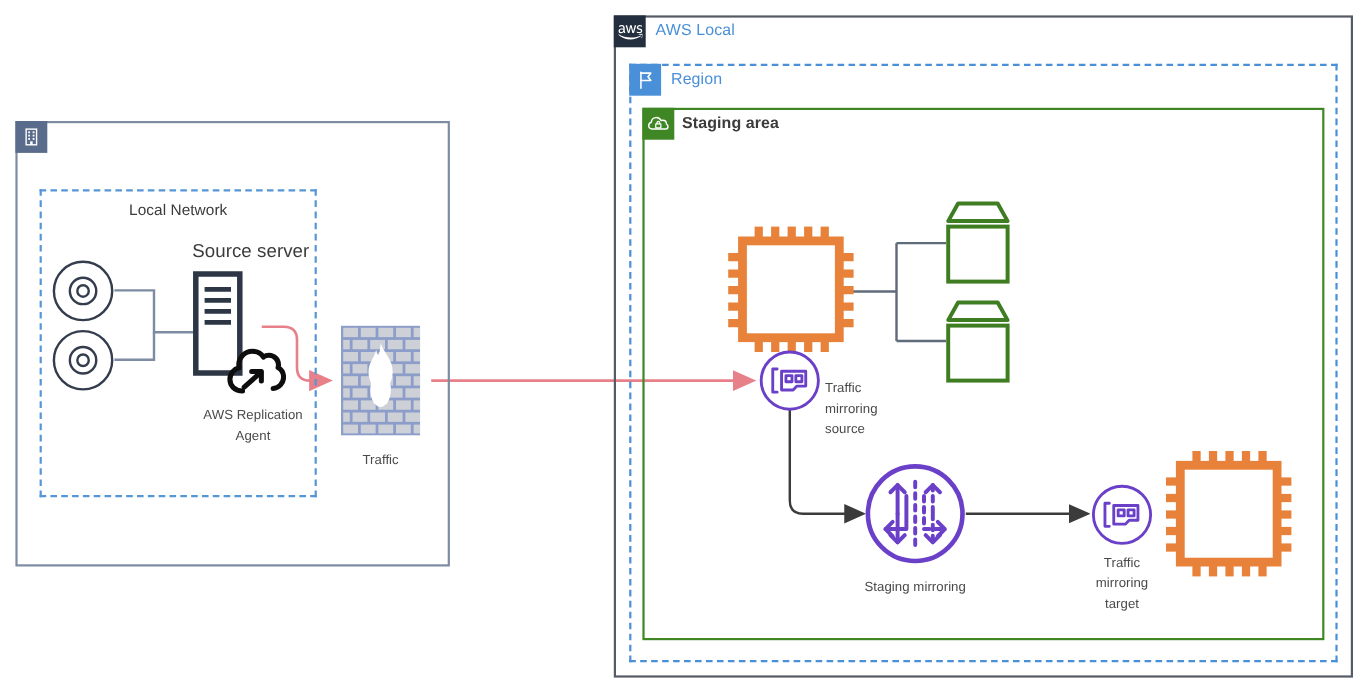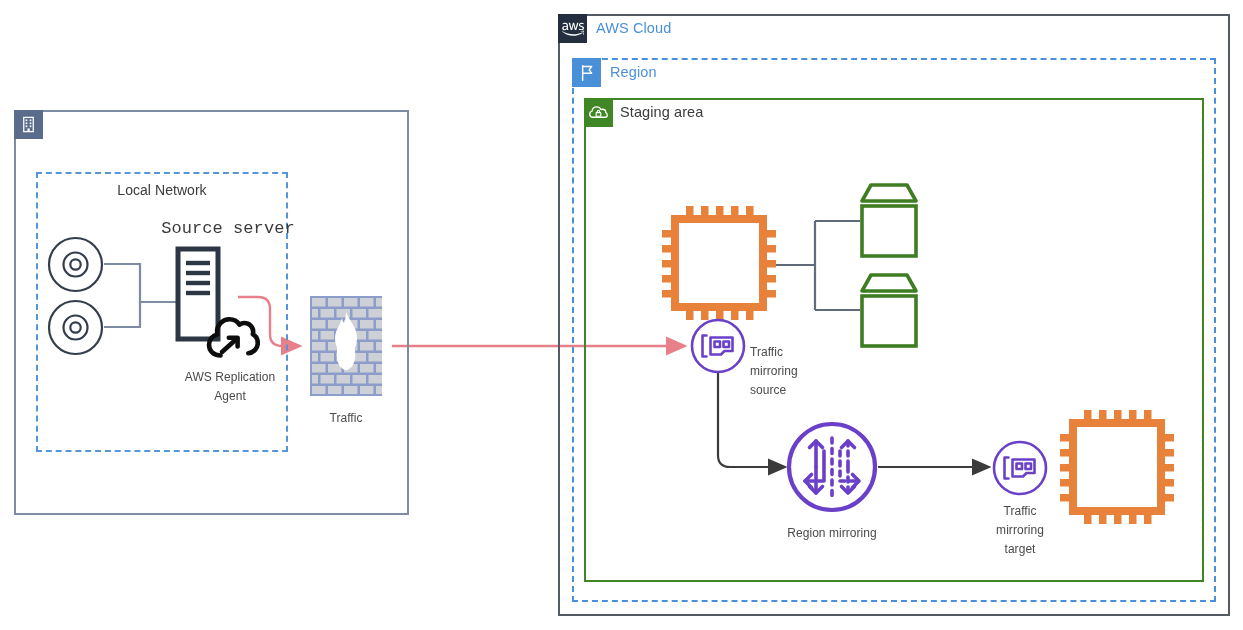--- a/index.html
+++ b/index.html
@@ -118,21 +118,21 @@
     </svg>
   </div>
   <div class="ico" style="left:47px;top:299px;">
     <svg width="57" height="57" viewBox="0 0 57 57">
       <circle cx="28.5" cy="28.5" r="26.5" fill="#ffffff" stroke="#343d4d" stroke-width="2.2"></circle>
       <circle cx="28.5" cy="28.5" r="12" fill="#ffffff" stroke="#343d4d" stroke-width="2.2"></circle>
       <circle cx="28.5" cy="28.5" r="5.2" fill="#ffffff" stroke="#343d4d" stroke-width="2.2"></circle>
     </svg>
   </div>
 
-  <div class="lbl lbl-big lbl-dark" style="left:132px;top:219px;width:192px;font-family:Liberation Mono, monospace;">Source server</div>
+  <div class="lbl lbl-big lbl-dark" style="left:132px;top:219px;width:192px;">Source server</div>
 
   <div class="ico" style="left:174px;top:245px;">
     <svg width="48" height="98" viewBox="0 0 48 98">
       <path d="M4,4 L44,4 L44,94 L4,94 Z" fill="#ffffff" stroke="#2c3645" stroke-width="5" stroke-linejoin="miter"></path>
       <g stroke="#2c3645" stroke-width="4.4" stroke-linecap="butt">
         <line x1="12" y1="18" x2="36" y2="18"></line>
         <line x1="12" y1="28" x2="36" y2="28"></line>
         <line x1="12" y1="38" x2="36" y2="38"></line>
         <line x1="12" y1="48" x2="36" y2="48"></line>
       </g>
@@ -274,21 +274,21 @@
                  c-0.56,0.34-0.85,0.86-0.85,1.59c0,0.5,0.18,0.93,0.54,1.28c0.36,0.34,1.03,0.68,1.98,0.99l2.52,0.81
                  c1.28,0.41,2.21,0.99,2.76,1.73c0.54,0.74,0.81,1.59,0.81,2.52c0,0.77-0.16,1.46-0.47,2.07c-0.32,0.61-0.76,1.14-1.32,1.57
                  c-0.56,0.45-1.22,0.77-2,1C45.52,18.68,44.64,18.81,43.69,18.81z"></path>
         <path d="M46.72,25.09c-5.66,4.19-13.88,6.41-20.95,6.41c-9.91,0-18.84-3.67-25.59-9.77c-0.53-0.48-0.06-1.13,0.58-0.76
                  c7.29,4.24,16.3,6.8,25.61,6.8c6.28,0,13.18-1.31,19.53-4C46.86,23.36,47.67,24.39,46.72,25.09z"></path>
         <path d="M49.08,22.4c-0.72-0.93-4.79-0.44-6.61-0.22c-0.55,0.07-0.64-0.41-0.14-0.76c3.24-2.28,8.56-1.62,9.18-0.86
                  c0.62,0.77-0.17,6.1-3.21,8.65c-0.47,0.39-0.91,0.18-0.71-0.34C48.27,27.14,49.8,23.32,49.08,22.4z"></path>
       </g>
     </svg>
   </div>
-  <div class="grp-label" style="left:596px;top:14px;color:#4a90d9;">AWS Cloud</div>
+  <div class="grp-label" style="left:596px;top:14px;color:#4a90d9;">AWS Local</div>
 
   <div class="grp grp-dashed-blue2" style="left:572px;top:58px;width:644px;height:544px;"></div>
 
   <div class="badge" style="left:572px;top:58px;background:#4a90d9;">
     <svg width="20" height="20" viewBox="0 0 24 24" aria-hidden="true">
       <g stroke="#ffffff" stroke-width="1.7" fill="none" stroke-linecap="round" stroke-linejoin="round">
         <line x1="6.8" y1="3.3" x2="6.8" y2="20.7"></line>
         <path d="M6.8,4.2 L17.6,4.2 L14.5,8.2 L17.6,12.2 L6.8,12.2"></path>
       </g>
     </svg>
@@ -302,21 +302,21 @@
       <path d="M5.6,17.4 C3.3,17.4 2,15.8 2,13.9 C2,12.2 3.1,10.8 4.7,10.4
                C4.8,7.6 7.1,5.5 9.9,5.5 C12.1,5.5 14,6.8 14.8,8.7
                C15.3,8.4 15.9,8.3 16.5,8.3 C18.7,8.3 20.4,10 20.4,12.2
                C21.4,12.8 22,13.9 22,15.1 C22,16.4 21,17.4 19.6,17.4 Z" fill="none" stroke="#ffffff" stroke-width="1.5" stroke-linejoin="round"></path>
       <g fill="none" stroke="#ffffff" stroke-width="1.3">
         <rect x="9.3" y="12.2" width="5.3" height="4.1" rx="0.4"></rect>
         <path d="M10.6,12.2 L10.6,10.9 C10.6,10.1 11.2,9.5 11.95,9.5 C12.7,9.5 13.3,10.1 13.3,10.9 L13.3,12.2"></path>
       </g>
     </svg>
   </div>
-  <div class="grp-label" style="left:620px;top:98px;color:#3b3b3b;">Staging area</div>
+  <div class="grp-label" style="left:620px;top:98px;color:#3b3b3b;font-weight:bold;">Staging area</div>
 
 
   <div class="ico" style="left:660px;top:204px;">
     <svg width="118" height="118" viewBox="0 0 118 118">
       <g fill="#e8823a">
 
         <rect x="26" y="2" width="7.5" height="16"></rect>
         <rect x="41" y="2" width="7.5" height="16"></rect>
         <rect x="56" y="2" width="7.5" height="16"></rect>
         <rect x="71" y="2" width="7.5" height="16"></rect>
@@ -394,21 +394,21 @@
         <path d="M54,30 L54,60 L73,60"></path>
         <path d="M62,46 L62,72"></path>
       </g>
       <g stroke="#6b40c9" stroke-width="3.6" fill="none" stroke-linecap="round" stroke-linejoin="round">
         <polyline points="55.5,26.5 62,20 68.5,26.5"></polyline>
         <polyline points="66.5,53.5 73,60 66.5,66.5"></polyline>
         <polyline points="55.5,65.5 62,72 68.5,65.5"></polyline>
       </g>
     </svg>
   </div>
-  <div class="lbl" style="left:752px;top:524px;width:160px;">Region mirroring</div>
+  <div class="lbl" style="left:752px;top:524px;width:160px;">Staging mirroring</div>
 
   <div class="ico" style="left:992px;top:440px;">
     <svg width="56" height="56" viewBox="0 0 56 56">
       <circle cx="28" cy="28" r="26" fill="#ffffff" stroke="#6b40c9" stroke-width="2.6"></circle>
       <g stroke="#6b40c9" stroke-width="2.6" fill="none" stroke-linecap="round" stroke-linejoin="round">
         <path d="M16.5,17.5 L12.5,17.5 L12.5,38.5 L16.5,38.5"></path>
         <path d="M20.5,19.5 L42.5,19.5 L42.5,33 L34.5,33 L31,36.5 L20.5,36.5 Z"></path>
         <rect x="24.5" y="23.5" width="5.5" height="5.5"></rect>
         <rect x="33.5" y="23.5" width="5.5" height="5.5"></rect>
       </g>

